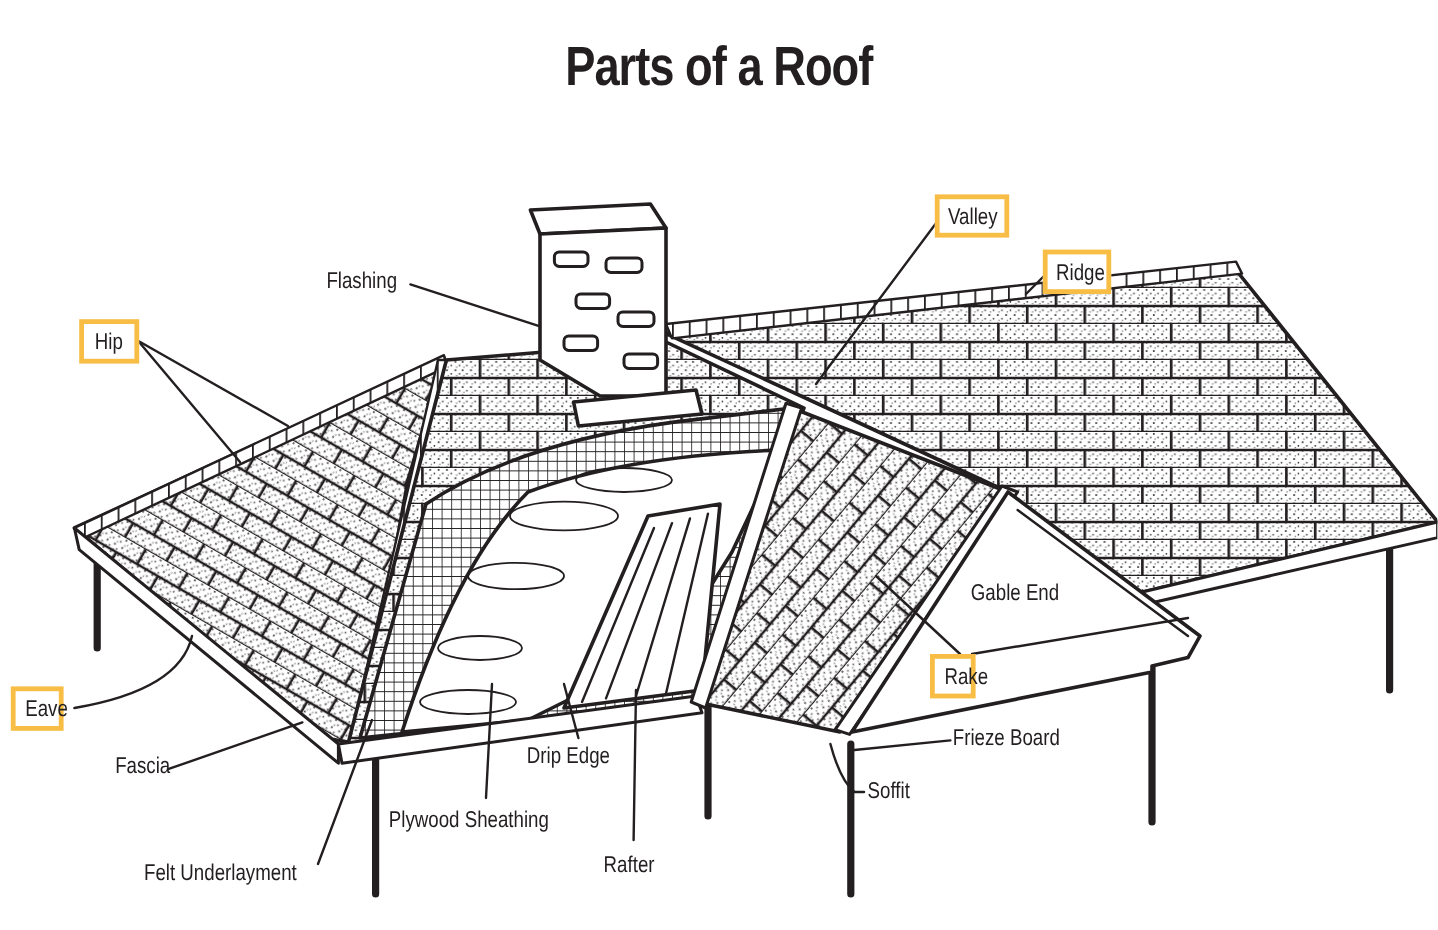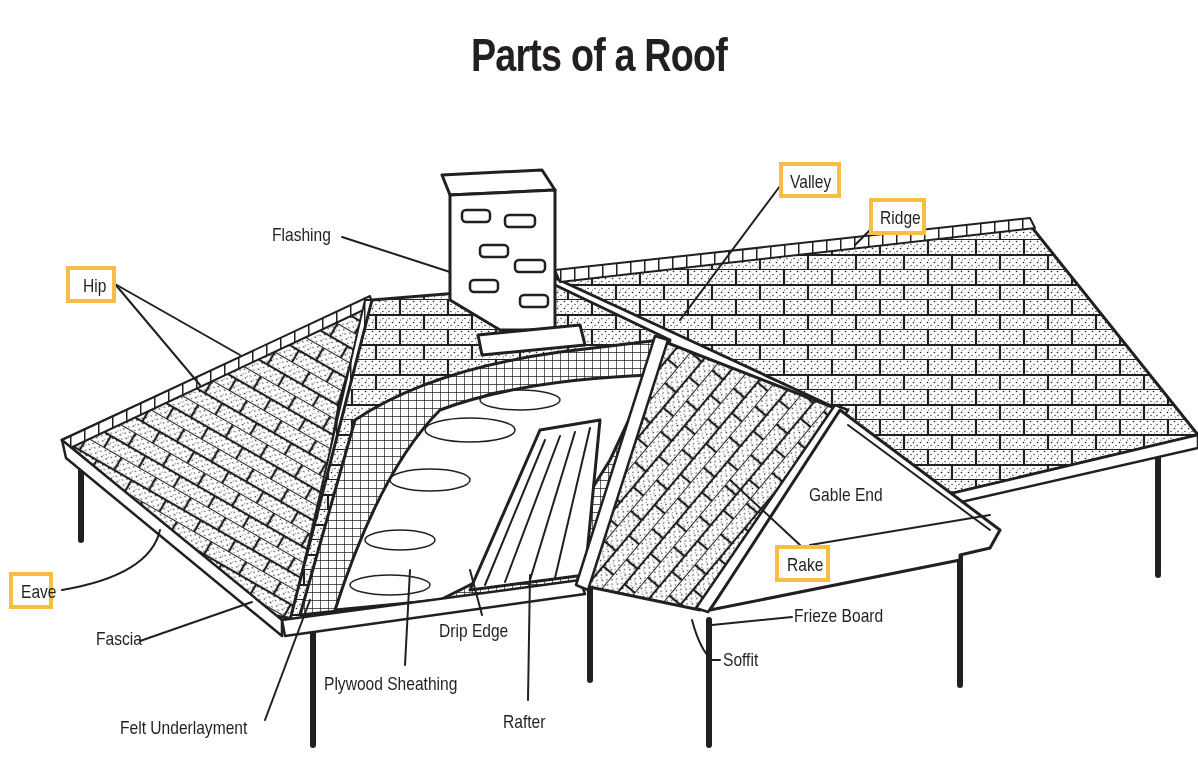--- a/index.html
+++ b/index.html
@@ -4,21 +4,21 @@
 <style>
   html, body { margin: 0; padding: 0; background: #ffffff; }
   body { width: 1198px; height: 775px; position: relative; overflow: hidden;
          font-family: "Liberation Sans", "DejaVu Sans", sans-serif; color: #231f20; }
   .title { position: absolute; left: 0; width: 1198px; top: 28px; text-align: center;
            font-family: "Liberation Sans", sans-serif; font-weight: bold; font-size: 46px;
            letter-spacing: -1px; transform: scaleX(0.82); transform-origin: 599px 0; color: #231f20; }
   svg.art { position: absolute; left: 0; top: 0; }
   .lbl { position: absolute; font-family: "Liberation Sans", sans-serif; font-size: 19px;
          color: #231f20; white-space: nowrap; transform: scaleX(0.82); transform-origin: 0 0; line-height: 22px; }
-  .boxed { position: absolute; border: 4px solid #f8bd45; background: #ffffff; box-sizing: border-box; text-align: right; }
+  .boxed { position: absolute; border: 4px solid #f8bd45; background: #ffffff; box-sizing: border-box; }
   .boxed .lbl { position: static; display: inline-block; }
 </style>
 </head>
 <body>
 
 <div class="title">Parts of a Roof</div>
 
 <svg class="art" width="1198" height="775" viewBox="0 0 1198 775">
   <defs>
     <pattern id="stipple" width="7" height="7" patternUnits="userSpaceOnUse">
@@ -143,21 +143,21 @@
 </div>
 <span class="lbl" style="left:96px; top:628px;">Fascia</span>
 <span class="lbl" style="left:120px; top:717px;">Felt Underlayment</span>
 <span class="lbl" style="left:272px; top:224px;">Flashing</span>
 <span class="lbl" style="left:324px; top:673px;">Plywood Sheathing</span>
 <span class="lbl" style="left:439px; top:620px;">Drip Edge</span>
 <span class="lbl" style="left:503px; top:711px;">Rafter</span>
 <div class="boxed" style="left: 779px; top: 162px; width: 62px; height: 36px; padding: 5px 0px 0px 7px; border-color: rgb(248, 189, 69);">
   <span class="lbl">Valley</span>
 </div>
-<div class="boxed" style="left: 869px; top: 198px; width: 57px; height: 37px; padding: 5px 0px 0px 7px; border-color: rgb(248, 189, 69);">
+<div class="boxed" style="left: 869px; top: 208px; width: 57px; height: 37px; padding: 5px 0px 0px 7px; border-color: rgb(248, 189, 69);">
   <span class="lbl">Ridge</span>
 </div>
 <span class="lbl" style="left:809px; top:484px;">Gable End</span>
-<div class="boxed" style="left: 775px; top: 545px; width: 55px; height: 37px; padding: 5px 0px 0px 8px; border-color: rgb(248, 189, 69);">
+<div class="boxed" style="left: 775px; top: 545px; width: 38px; height: 37px; padding: 5px 0px 0px 8px; border-color: rgb(248, 189, 69);">
   <span class="lbl">Rake</span>
 </div>
 <span class="lbl" style="left:794px; top:605px;">Frieze Board</span>
 <span class="lbl" style="left:723px; top:649px;">Soffit</span>
 
 </body></html>

